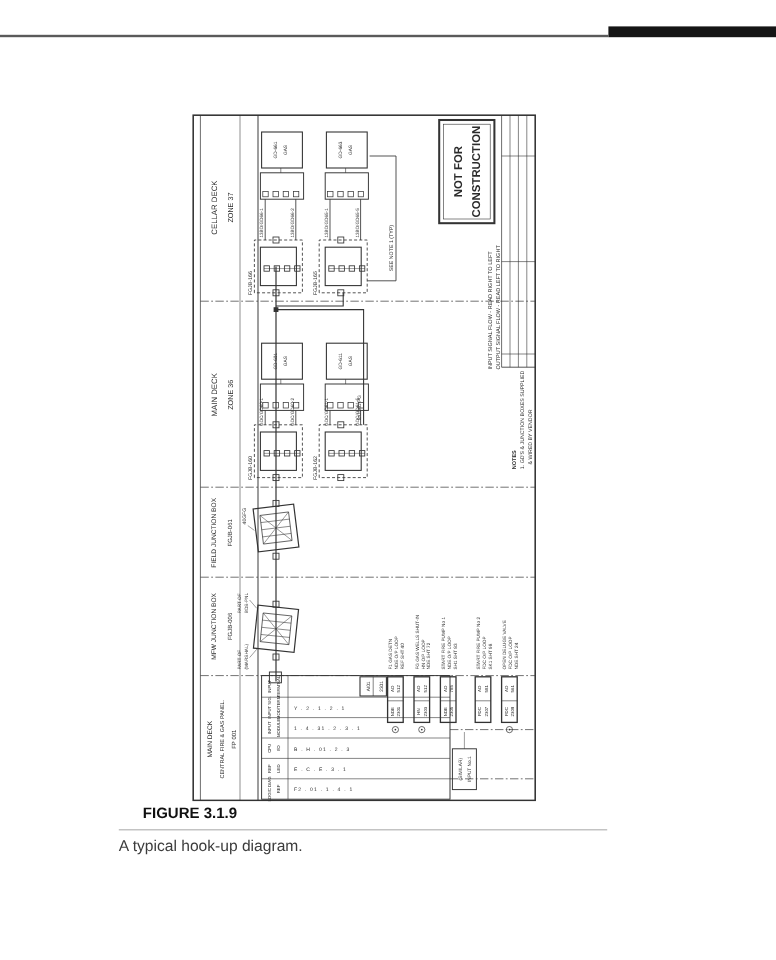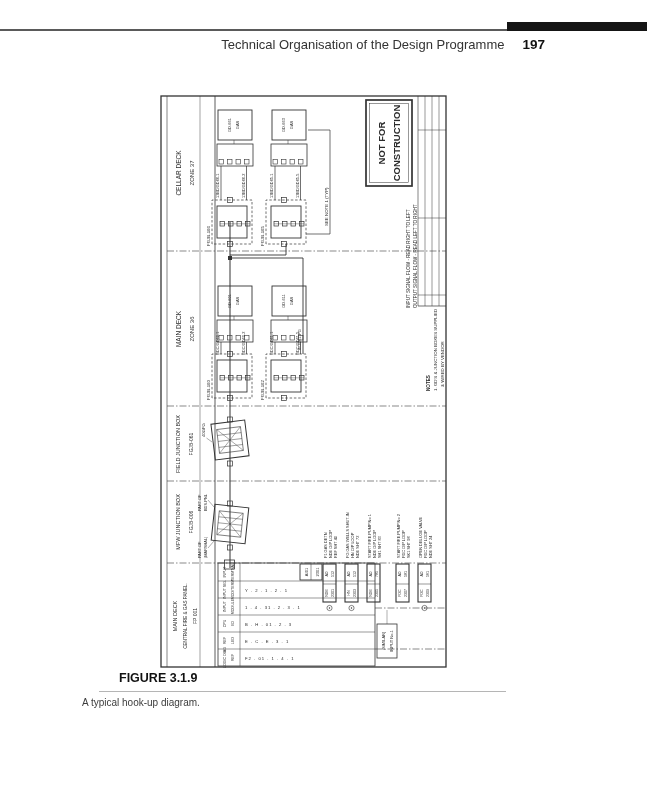--- a/index.html
+++ b/index.html
@@ -7,43 +7,40 @@
         font-family:"Liberation Sans",sans-serif;}
   .topbar{position:absolute;left:507px;top:22px;width:140px;height:9px;background:#151515;}
   .toprule{position:absolute;left:0;top:29px;width:507px;height:1.5px;background:#5a5a5a;}
   .runhead{position:absolute;left:0;top:37px;width:545px;text-align:right;font-size:13px;color:#333;}
   .runhead .pageno{font-weight:bold;color:#111;margin-left:18px;font-size:13.5px;}
   .figwrap{position:absolute;left:160px;top:95px;width:287px;height:573px;}
   .figinner{position:absolute;left:0;top:0;width:573px;height:287px;
             transform:rotate(-90deg) translate(-573px,0);transform-origin:0 0;}
   .capttl{position:absolute;left:99px;top:671px;font-size:12.5px;font-weight:bold;color:#111;margin-left:20px;}
   .caprule{position:absolute;left:99px;top:691px;width:407px;height:1px;background:#b5b5b5;}
-  .captxt{position:absolute;left:82px;top:697px;font-size:10px;color:#3c3c3c;text-align:right;}
+  .captxt{position:absolute;left:99px;top:697px;font-size:13px;color:#3c3c3c;text-align:right;}
   
   text{font-family:"Liberation Sans",sans-serif;fill:#2b2b2b;}
   .a{text-anchor:middle;}
   .s{text-anchor:start;}
   .t65{font-size:6.5px;} .t6{font-size:6px;} .t55{font-size:5.5px;}
   .t5{font-size:5px;} .t46{font-size:4.6px;} .t44{font-size:4.4px;}
   .t42{font-size:4.2px;} .t4{font-size:4px;} .t39{font-size:3.9px;} .t36{font-size:3.6px;}
   .bold{font-weight:bold;}
   .ln{stroke:#333;fill:none;}
   .chain{stroke:#3a3a3a;fill:none;stroke-width:.6;stroke-dasharray:7 2 1.5 2;}
   .dash{stroke:#333;fill:none;stroke-width:.7;stroke-dasharray:2.5 1.8;}
 </style>
 </head>
 <body>
 
 <div class="page">
 
   <div class="topbar"></div>
   <div class="toprule"></div>
-  <div class="runhead">
-    <span>Technical Organisation of the Design Programme</span><span class="pageno">197</span>
-  </div>
 
   <div class="figwrap">
     <div class="figinner">
       <svg width="573" height="287" viewBox="0 0 573 287">
 
         <g>
           <rect x="1" y="1" width="571" height="285" class="ln" stroke-width="1.3"></rect>
           <line x1="1" y1="7" x2="572" y2="7" class="ln" stroke-width=".6"></line>
           <line x1="1" y1="40" x2="572" y2="40" class="ln" stroke-width=".45"></line>
           <line x1="1" y1="55" x2="572" y2="55" class="ln" stroke-width=".8"></line>

